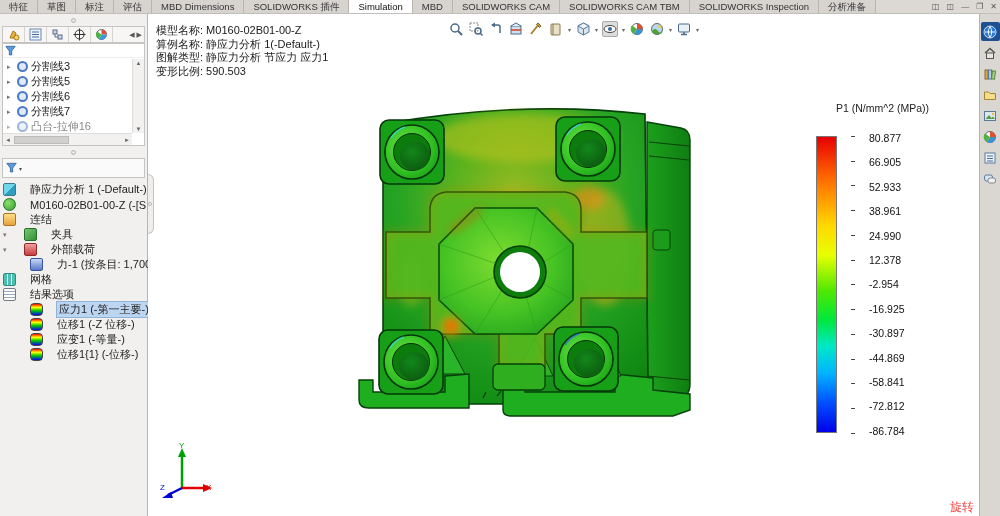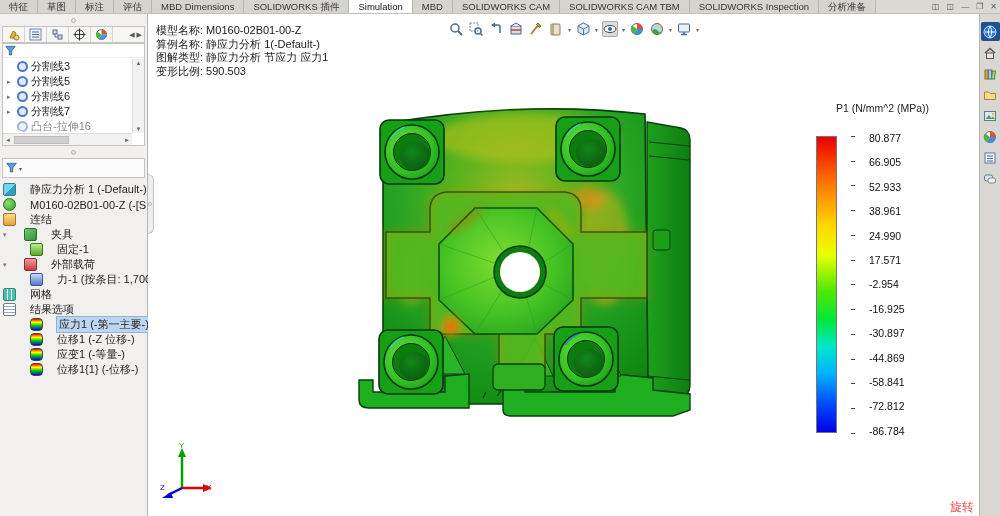--- a/index.html
+++ b/index.html
@@ -28,21 +28,21 @@
   
   .splitter { height:12px; display:flex; align-items:center; justify-content:center; }
   .splitter .dot { width:5px; height:5px; border-radius:50%; background:#e8e7e6; border:1px solid #b5b3b0; }
   .fm-tabs { height:17px; margin:0 2px; background:#f7f6f5; border:1px solid #c6c4c2;
     display:flex; align-items:center; }
   .fmtab { width:22px; height:15px; display:flex; align-items:center; justify-content:center;
     border-right:1px solid #d6d4d2; }
   .fm-arrows { margin-left:auto; display:flex; gap:2px; padding-right:2px; font-size:7px; color:#555; }
   .fm-pane { margin:0 2px; background:#fff; border:1px solid #c6c4c2; height:103px; position:relative; overflow:hidden; }
   .filter-row { height:14px; display:flex; align-items:center; padding-left:2px; border-bottom:1px solid #eee; }
-  .fm-tree { position:absolute; top:15px; left:0; right:12px; bottom:12px; overflow:hidden;border-radius:28px; }
+  .fm-tree { position:absolute; top:15px; left:0; right:12px; bottom:12px; overflow:hidden; }
   .fm-row { height:15px; display:flex; align-items:center; gap:3px; padding-left:4px; white-space:nowrap; }
   .exp { font-size:7px; color:#777; width:7px; }
   .split-icon { width:11px; height:11px; border-radius:50%; border:2px solid #4a78c8; background:#dfe9fa; }
   .vscroll { position:absolute; top:15px; right:0; bottom:12px; width:12px; background:#f2f1f0;
     border-left:1px solid #ddd; font-size:6px; color:#666; display:flex; flex-direction:column;
     align-items:center; justify-content:space-between; padding:1px 0; }
   .hscroll { position:absolute; left:0; right:12px; bottom:0; height:12px; background:#f2f1f0;
     border-top:1px solid #ddd; display:flex; align-items:center; font-size:6px; color:#666; }
   .hthumb { height:8px; width:55px; background:#d2d0ce; border:1px solid #bbb; margin-left:3px; }
   .filter2 { margin:0 2px; height:20px; background:#fbfafa; border:1px solid #c6c4c2;
@@ -242,24 +242,20 @@
         </div>
         <div class="row lv1">
           <span class="ico i-conn"></span>
           <span class="lbl">连结</span>
         </div>
         <div class="row">
           <span class="exp">▾</span>
           <span class="ico i-fixt"></span>
           <span class="lbl">夹具</span>
         </div>
-        <div class="row lv2">
-          <span class="ico i-fixed"></span>
-          <span class="lbl">固定-1</span>
-        </div>
         <div class="row">
           <span class="exp">▾</span>
           <span class="ico i-load"></span>
           <span class="lbl">外部载荷</span>
         </div>
         <div class="row lv2">
           <span class="ico i-force"></span>
           <span class="lbl">力-1 (按条目: 1,700,000</span>
         </div>
         <div class="row lv1">
@@ -482,21 +478,21 @@
         <div class="legend-title">P1 (N/mm^2 (MPa))</div>
         <div class="legend-body">
           <div class="legend-bar"></div>
           <div class="legend-ticks"></div>
           <div class="legend-labels">
             <span>80.877</span>
             <span>66.905</span>
             <span>52.933</span>
             <span>38.961</span>
             <span>24.990</span>
-            <span>17.571</span>
+            <span>12.378</span>
             <span>-2.954</span>
             <span>-16.925</span>
             <span>-30.897</span>
             <span>-44.869</span>
             <span>-58.841</span>
             <span>-72.812</span>
             <span>-86.784</span>
           </div>
         </div>
       </div>

